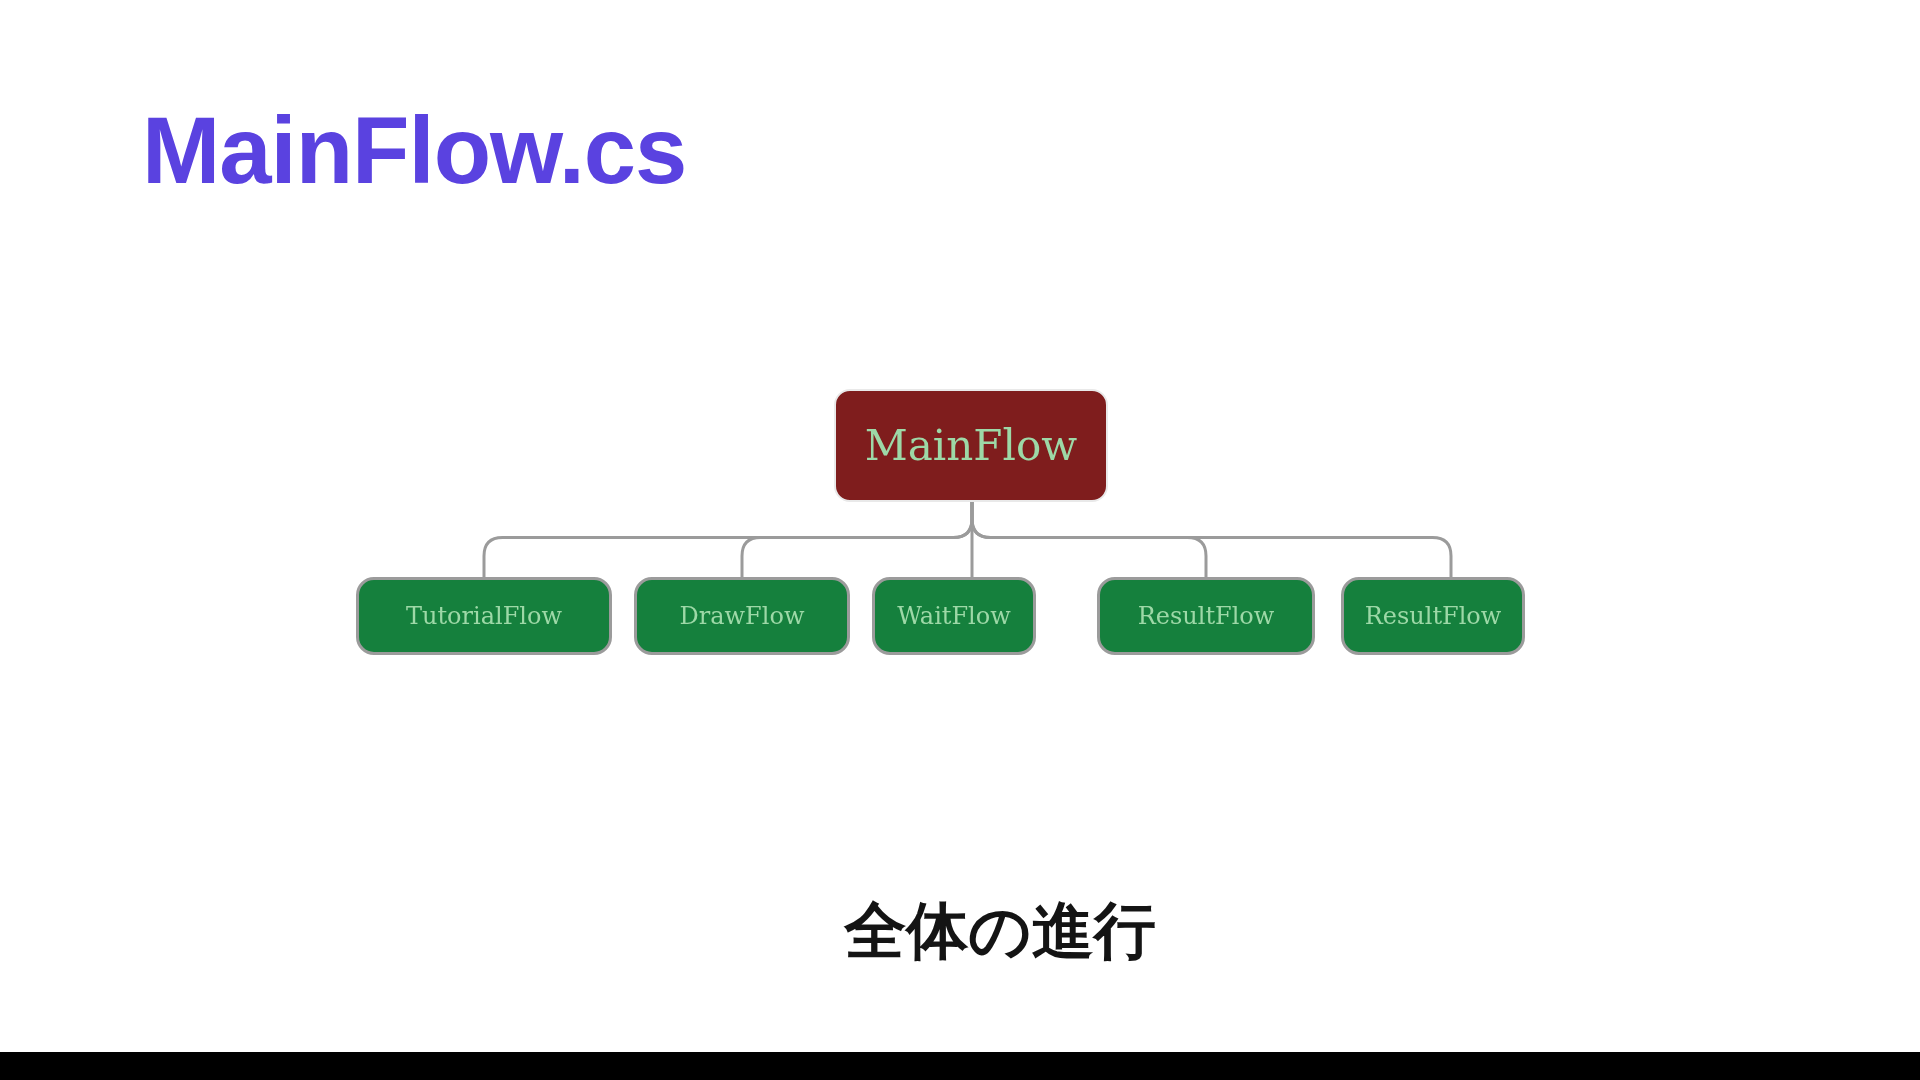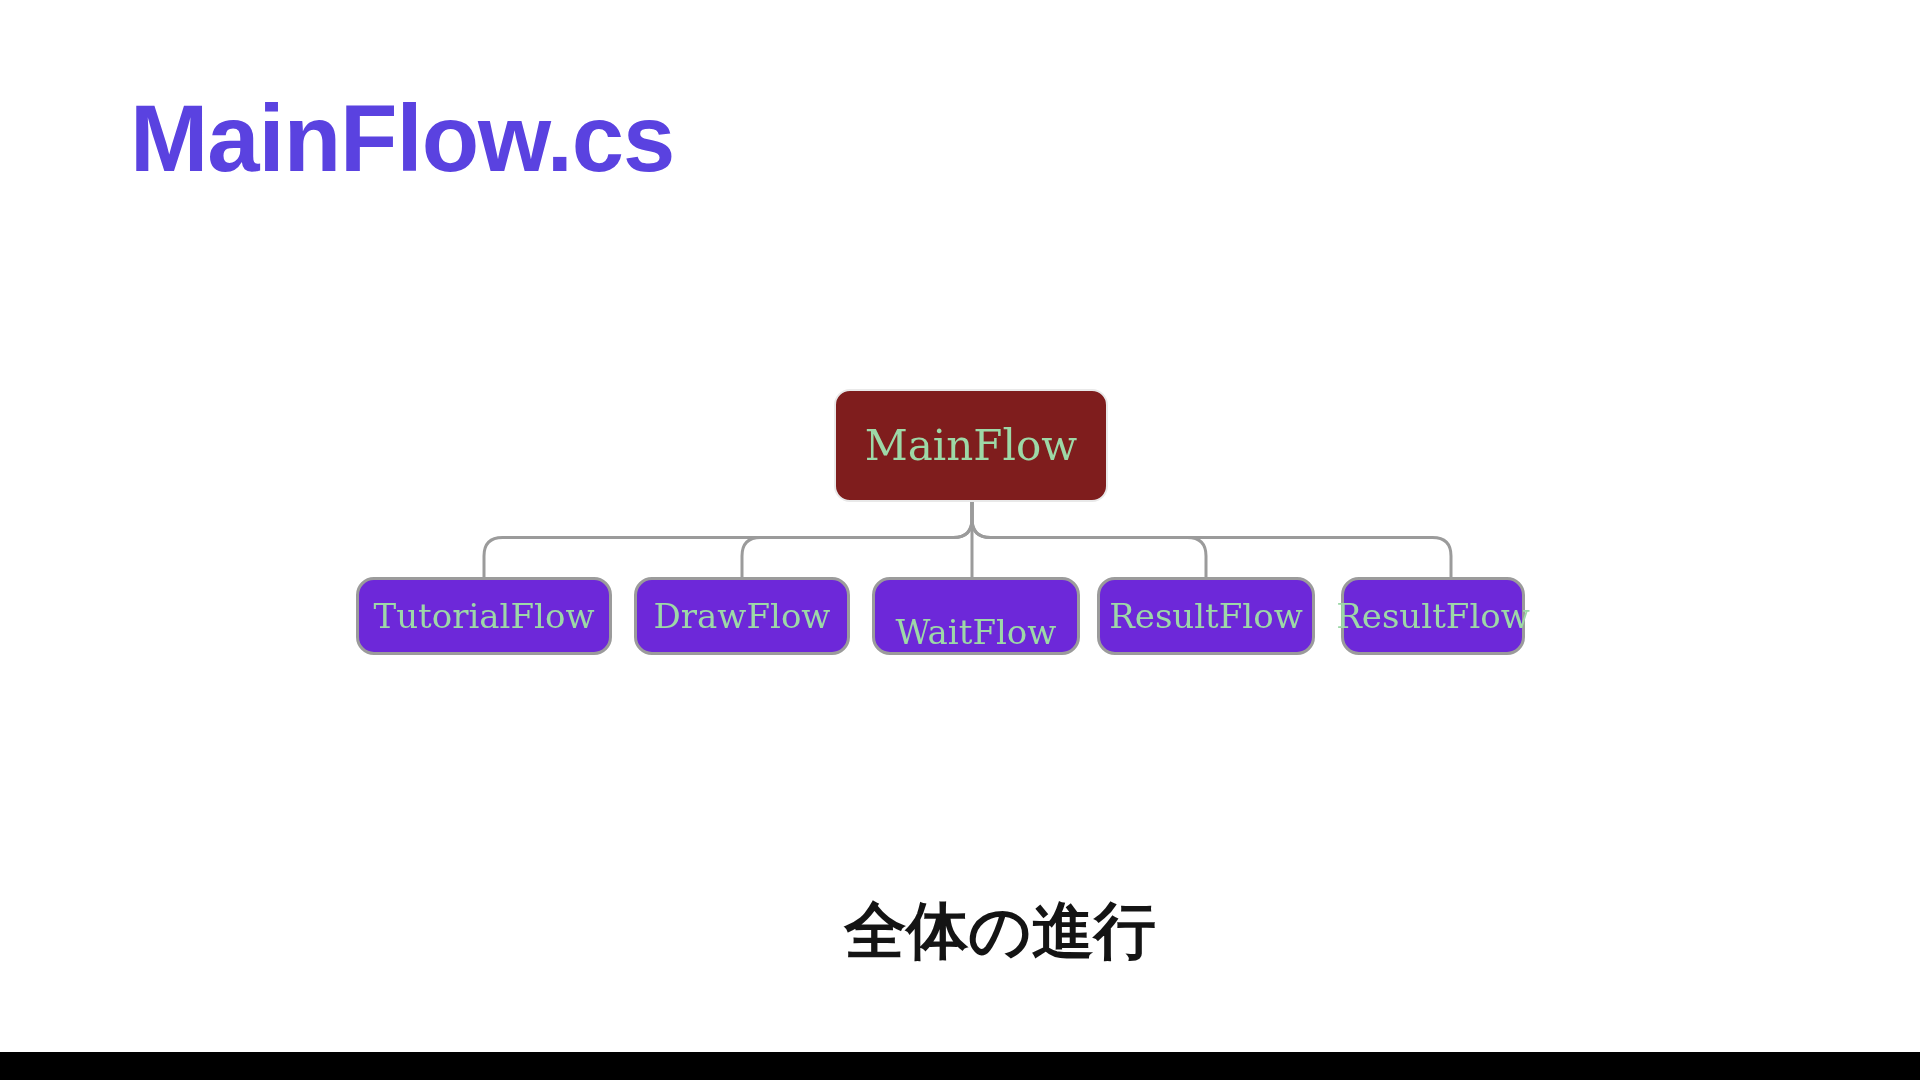--- a/index.html
+++ b/index.html
@@ -18,21 +18,21 @@
     width:1920px;
     height:1080px;
     background:var(--background);
     overflow:hidden;
     font-family:"Liberation Sans","DejaVu Sans",sans-serif;
   }
   .page-title{
     position:absolute;
     left:130px;
     top:92px;
-    margin:0;
+    margin:12px;
     font-size:94px;
     font-weight:700;
     letter-spacing:-1px;
     line-height:1;
     color:var(--title);
   }
   .edges{
     position:absolute;
     left:0; top:0;
     width:1920px; height:1080px;
@@ -58,26 +58,26 @@
     width:274px; height:113px;
     border:2px solid var(--root-border);
     border-radius:16px;
     font-size:42px;
   }
   .node-child{
     top:577px;
     height:78px;
     border:3px solid var(--connector);
     border-radius:18px;
-    font-size:34px;
-    background:#6d28d9;
+    font-size:24px;
+    background:#15803d;
   }
   .child-0{left:356px;  width:256px;}
   .child-1{left:634px;  width:216px;}
-  .child-2{left:872px;  width:208px;align-items:flex-end;}
+  .child-2{left:872px;  width:164px;}
   .child-3{left:1097px; width:218px;}
   .child-4{left:1341px; width:184px;}
   .caption{
     position:absolute;
     left:0;
     top:898px;
     width:100%;
     box-sizing:border-box;
     padding-left:80px;
     text-align:center;

